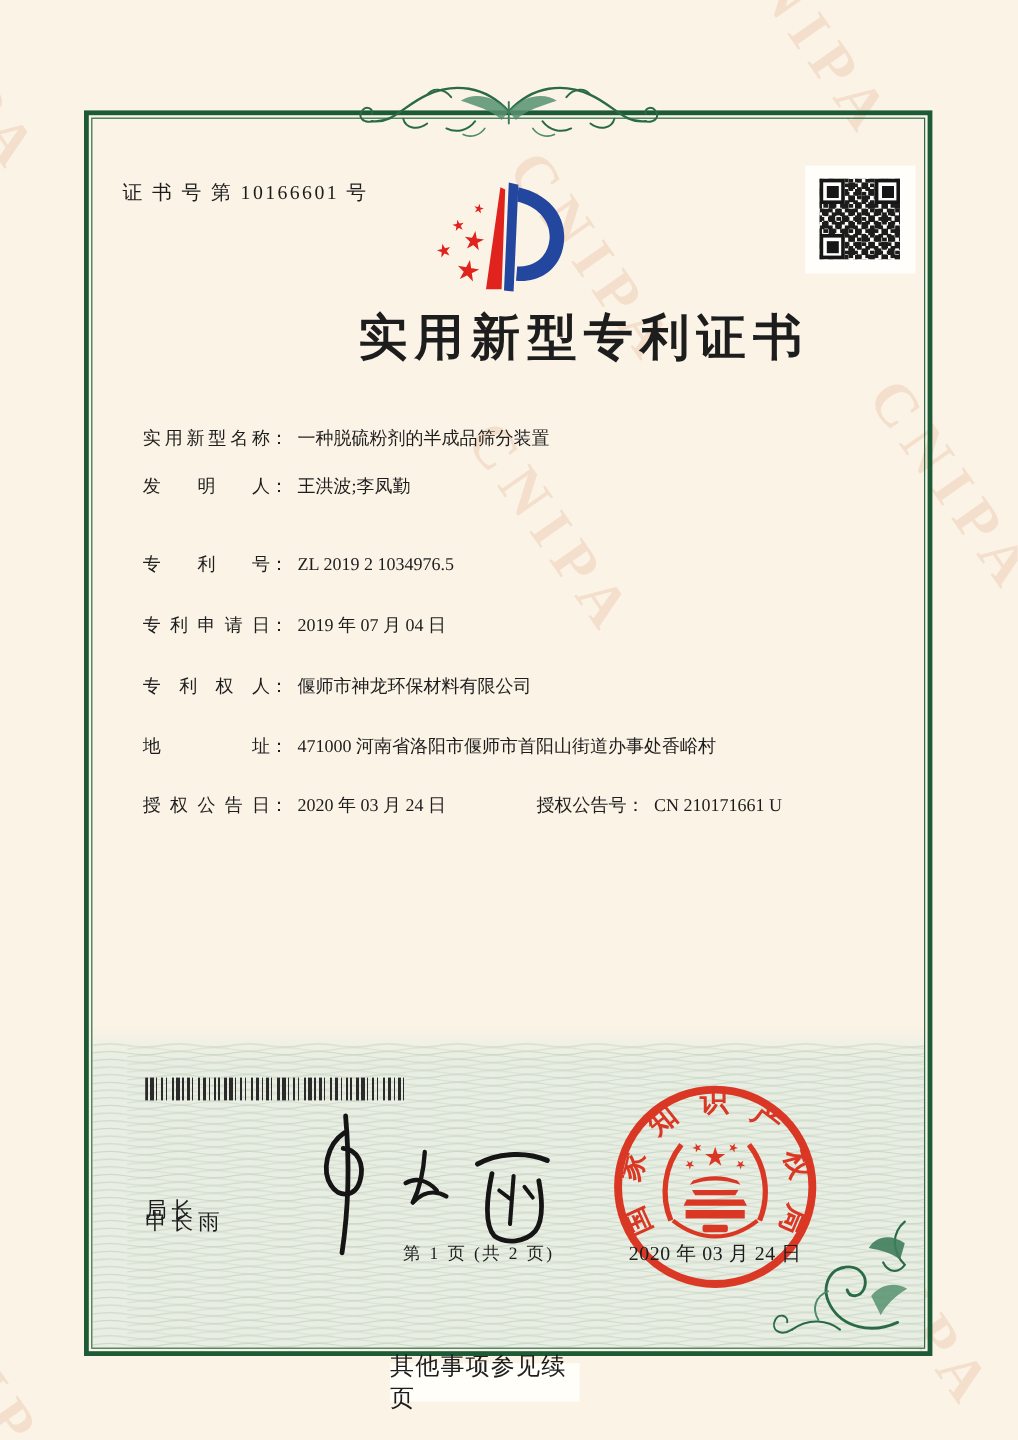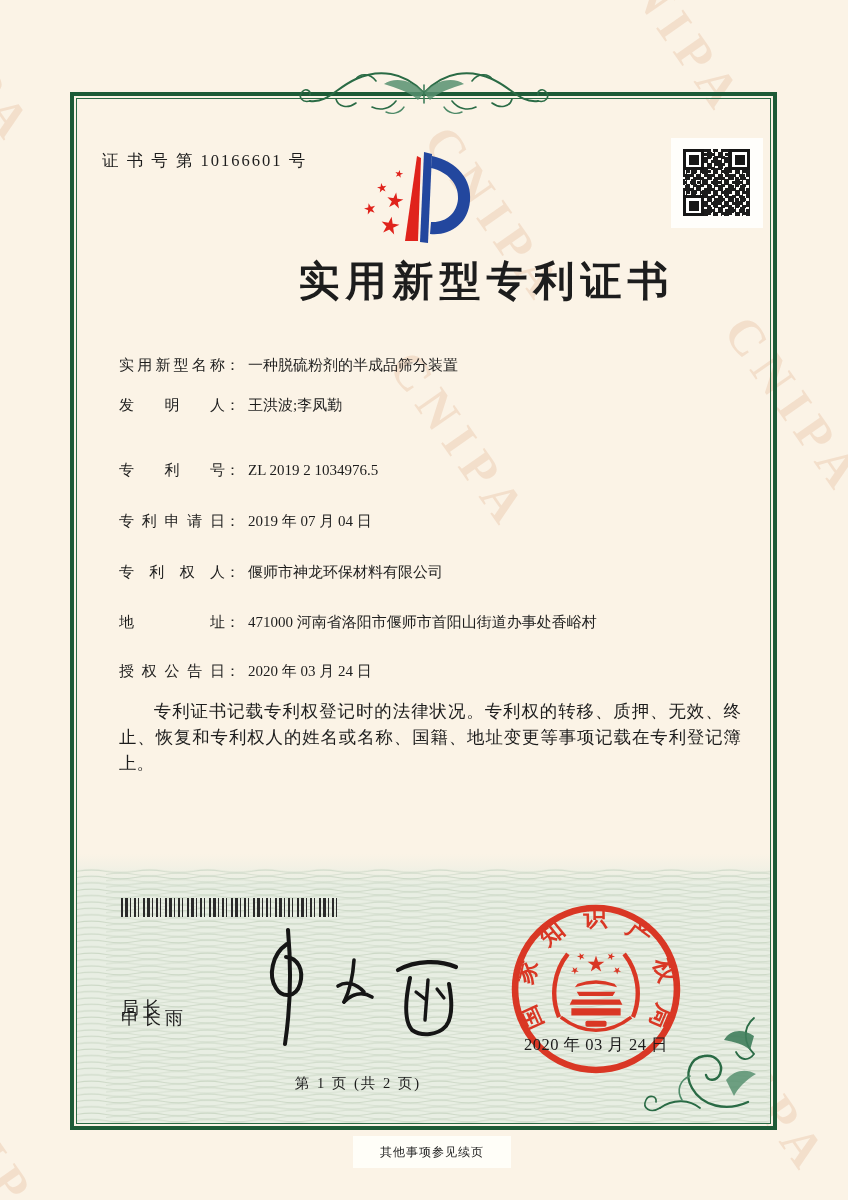--- a/index.html
+++ b/index.html
@@ -57,25 +57,25 @@
       #2a2a2a 17px 18px,rgba(0,0,0,0) 18px 22px);}
 
   .signer-title{left:121px;top:972px;font-size:18px;letter-spacing:4px;margin-top:24px;}
   .signer-name{left:121px;top:1006px;font-size:18px;letter-spacing:4px;}
   .sig{left:232px;top:922px;width:250px;height:128px;}
 
   .seal{left:508px;top:901px;width:176px;height:176px;z-index:6;}
   .seal-date{left:508px;top:1034px;width:176px;text-align:center;font-size:16.5px;
              color:#1c1c1c;z-index:7;letter-spacing:0.5px;}
 
-  .pagefoot{left:70px;top:1074px;width:576px;text-align:center;font-size:14.5px;
-            letter-spacing:2px;z-index:5;}
+  .pagefoot{left:70px;top:1035px;width:576px;text-align:center;font-size:14.5px;
+            letter-spacing:2px;z-index:5;padding-left:41px;}
   .contbox{left:325px;top:1136px;width:158px;height:32px;background:#fffef8;
-           display:flex;align-items:center;justify-content:center;font-size:12px;
-           letter-spacing:1px;z-index:5;margin-left:28px;}
+           display:flex;align-items:center;justify-content:center;font-size:20px;
+           letter-spacing:1px;z-index:5;}
 
   .orn-top{left:292px;top:63px;width:264px;height:58px;z-index:4;}
   .orn-corner{left:630px;top:984px;width:140px;height:140px;z-index:4;}
 </style>
 </head>
 <body>
 
 <svg width="0" height="0" style="position:absolute" aria-hidden="true">
   <defs>
     <path id="st" d="M0,-1 L0.588,0.809 L-0.951,-0.309 L0.951,-0.309 L-0.588,0.809 Z"></path>
@@ -170,24 +170,26 @@
   <span class="flabel">专利申请日</span><span class="fcolon">：</span><span class="fval">2019 年 07 月 04 日</span>
 </div>
 <div class="frow content" style="top:563px">
   <span class="flabel">专利权人</span><span class="fcolon">：</span><span class="fval">偃师市神龙环保材料有限公司</span>
 </div>
 <div class="frow content" style="top:613px">
   <span class="flabel">地址</span><span class="fcolon">：</span><span class="fval">471000 河南省洛阳市偃师市首阳山街道办事处香峪村</span>
 </div>
 <div class="frow content" style="top:662px">
   <span class="flabel">授权公告日</span><span class="fcolon">：</span><span class="fval">2020 年 03 月 24 日</span>
+  <span class="grant2">
+    <span>授权公告号</span><span class="fcolon">：</span><span>CN 210171661 U</span>
+  </span>
 </div>
 
 <div class="abs content paras">
-  <p>专利证书记载专利权登记时的法律状况。专利权的转移、质押、无效、终止、恢复和专利权人的姓名或名称、国籍、地址变更等事项记载在专利登记簿上。</p>
 </div>
 
 <div class="abs barcode"></div>
 
 <div class="abs content signer-title">局长</div>
 <div class="abs content signer-name">申长雨</div>
 
 <svg class="abs content sig" viewBox="0 0 250 128">
   <g fill="none" stroke="#151515" stroke-width="4" stroke-linecap="round" stroke-linejoin="round">
     <path d="M55,22 C40,32 36,54 44,66 C50,76 64,76 68,62 C72,48 66,36 54,35"></path>

